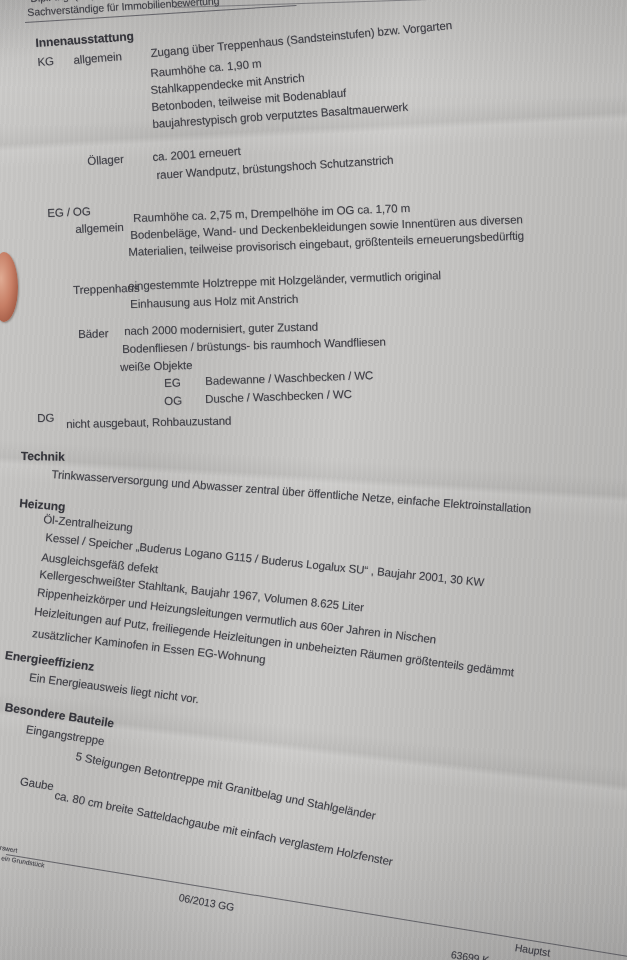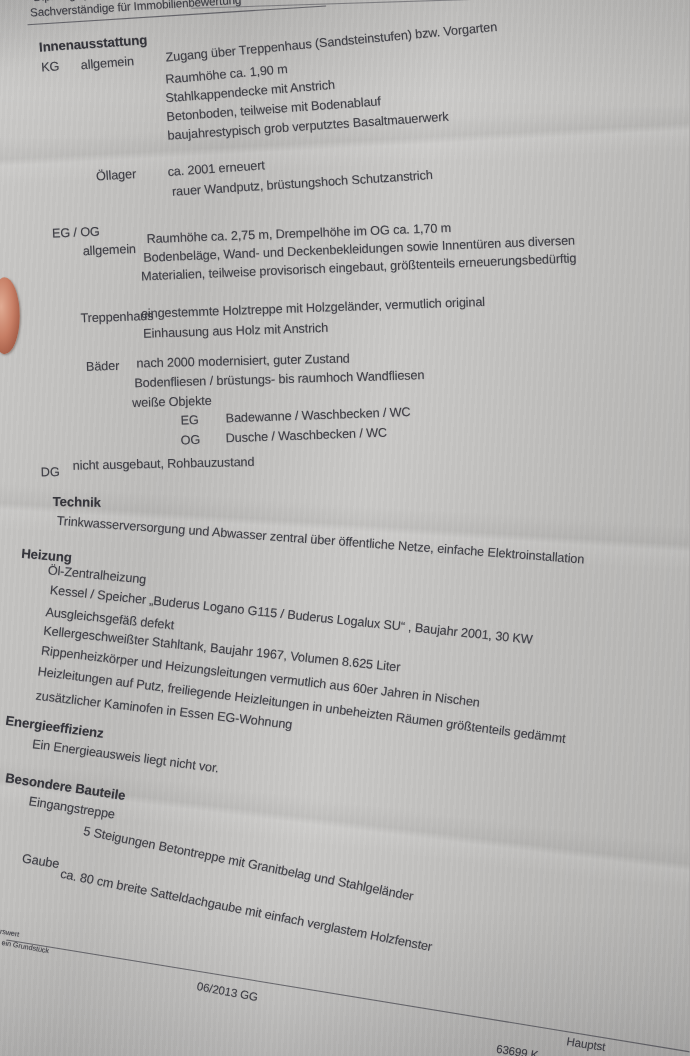--- a/index.html
+++ b/index.html
@@ -76,24 +76,24 @@
 
   <div class="t" style="left:78px;top:328px;transform:rotate(-1.5deg);">Bäder</div>
   <div class="t" style="left:124px;top:325px;transform:rotate(-1.3deg);">nach 2000 modernisiert, guter Zustand</div>
   <div class="t" style="left:122px;top:343px;transform:rotate(-1.6deg);">Bodenfliesen / brüstungs- bis raumhoch Wandfliesen</div>
   <div class="t" style="left:120px;top:360.5px;transform:rotate(-1.6deg);">weiße Objekte</div>
   <div class="t" style="left:164px;top:377px;transform:rotate(-2deg);">EG</div>
   <div class="t" style="left:205px;top:375px;transform:rotate(-2deg);">Badewanne / Waschbecken / WC</div>
   <div class="t" style="left:164px;top:395px;transform:rotate(-2deg);">OG</div>
   <div class="t" style="left:205px;top:393px;transform:rotate(-2deg);">Dusche / Waschbecken / WC</div>
 
-  <div class="t" style="left:37px;top:424px;transform:rotate(-1deg);">DG</div>
+  <div class="t" style="left:37px;top:412px;transform:rotate(-1deg);">DG</div>
   <div class="t" style="left:66px;top:418px;transform:rotate(-1.2deg);">nicht ausgebaut, Rohbauzustand</div>
 
-  <div class="t h" style="left:48px;top:449px;transform:rotate(1deg);">Technik</div>
+  <div class="t h" style="left:21px;top:449px;transform:rotate(1deg);">Technik</div>
   <div class="t" style="left:52px;top:468px;transform:rotate(4.2deg);">Trinkwasserversorgung und Abwasser zentral über öffentliche Netze, einfache Elektroinstallation</div>
 
   <div class="t h" style="left:20px;top:496px;transform:rotate(5deg);">Heizung</div>
   <div class="t" style="left:44px;top:513px;transform:rotate(5.5deg);">Öl-Zentralheizung</div>
   <div class="t" style="left:46px;top:531px;transform:rotate(5.9deg);">Kessel / Speicher „Buderus Logano G115 / Buderus Logalux SU“ , Baujahr 2001, 30 KW</div>
   <div class="t" style="left:42px;top:551px;transform:rotate(6deg);">Ausgleichsgefäß defekt</div>
   <div class="t" style="left:40px;top:568px;transform:rotate(5.9deg);">Kellergeschweißter Stahltank, Baujahr 1967, Volumen 8.625 Liter</div>
   <div class="t" style="left:38px;top:586px;transform:rotate(6.8deg);">Rippenheizkörper und Heizungsleitungen vermutlich aus 60er Jahren in Nischen</div>
   <div class="t" style="left:35px;top:605px;transform:rotate(7.3deg);">Heizleitungen auf Putz, freiliegende Heizleitungen in unbeheizten Räumen größtenteils gedämmt</div>
   <div class="t" style="left:33px;top:627px;transform:rotate(6.5deg);">zusätzlicher Kaminofen in Essen EG-Wohnung</div>

